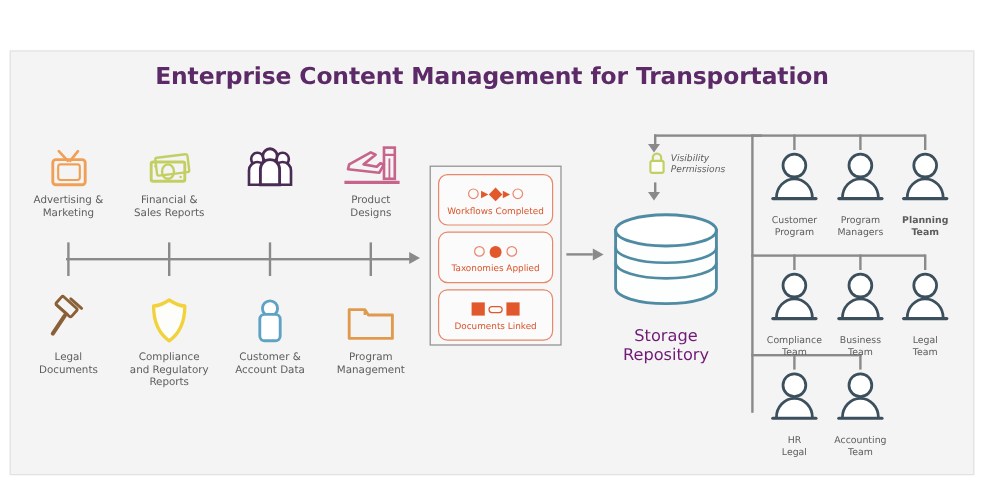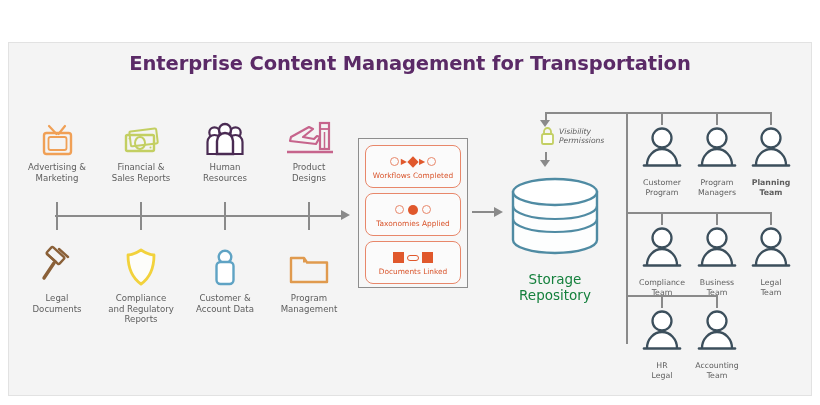--- a/index.html
+++ b/index.html
@@ -149,21 +149,21 @@
   
   .cyl-wrap{
     position:absolute;
     left:503px;top:176px;
     width:104px;text-align:center;
   }
   .cyl-label{
     margin-top:9px;
     font-size:13.5px;
     line-height:16px;
-    color:#15803d;
+    color:#701a75;
     font-family:"DejaVu Sans", sans-serif;
   }
 
   
   .vp{
     position:absolute;
     left:540px;top:126px;
     display:flex;align-items:center;gap:4px;
   }
   .vp-text{
@@ -224,22 +224,20 @@
     <div class="glyph">
       <svg width="46" height="44" viewBox="0 0 46 44">
         <circle cx="12.5" cy="18.5" r="5.2" fill="#fff" stroke="#4a2b53" stroke-width="2.2"></circle>
         <path d="M5.5 40 L5.5 28 a7 7 0 0 1 14 0 L19.5 40 Z" fill="#fff" stroke="#4a2b53" stroke-width="2.2"></path>
         <circle cx="33.5" cy="18.5" r="5.2" fill="#fff" stroke="#4a2b53" stroke-width="2.2"></circle>
         <path d="M26.5 40 L26.5 28 a7 7 0 0 1 14 0 L40.5 40 Z" fill="#fff" stroke="#4a2b53" stroke-width="2.2"></path>
         <circle cx="23" cy="16" r="6" fill="#fff" stroke="#4a2b53" stroke-width="2.4"></circle>
         <path d="M15 40 L15 27 a8 8 0 0 1 16 0 L31 40 Z" fill="#fff" stroke="#4a2b53" stroke-width="2.4"></path>
       </svg>
     </div>
-    <div class="cap" style="white-space:pre-line">Human
-Resources</div>
   </div>
 
   <div class="src" style="left:266px;top:112px;">
     <div class="glyph">
       <svg width="52" height="44" viewBox="0 0 52 44">
         <path d="M8 23 L26 13 L30 15 L20 23 L31 25 L34 22 L37 23 L33 30 L7 27 Z" fill="none" stroke="#c6648c" stroke-width="2.2" stroke-linejoin="round"></path>
         <rect x="37" y="9" width="9" height="26" fill="none" stroke="#c6648c" stroke-width="2.2"></rect>
         <path d="M37 15 L46 15" stroke="#c6648c" stroke-width="1.8"></path>
         <path d="M41.5 18 L41.5 35" stroke="#c6648c" stroke-width="1.5"></path>
         <path d="M4 38 L50 38" stroke="#c6648c" stroke-width="2.6"></path>

